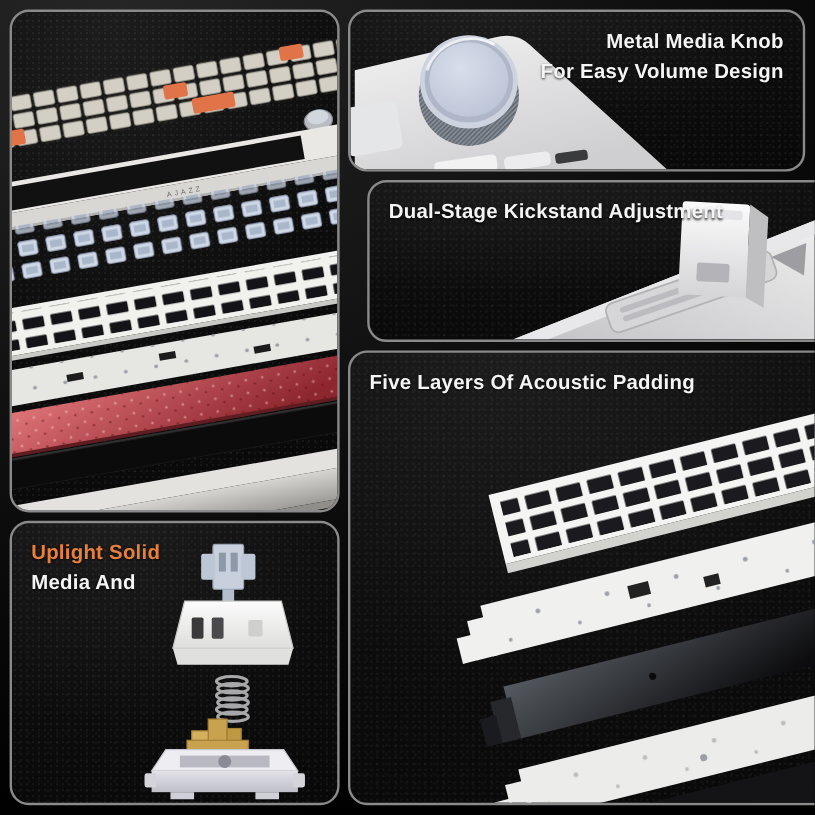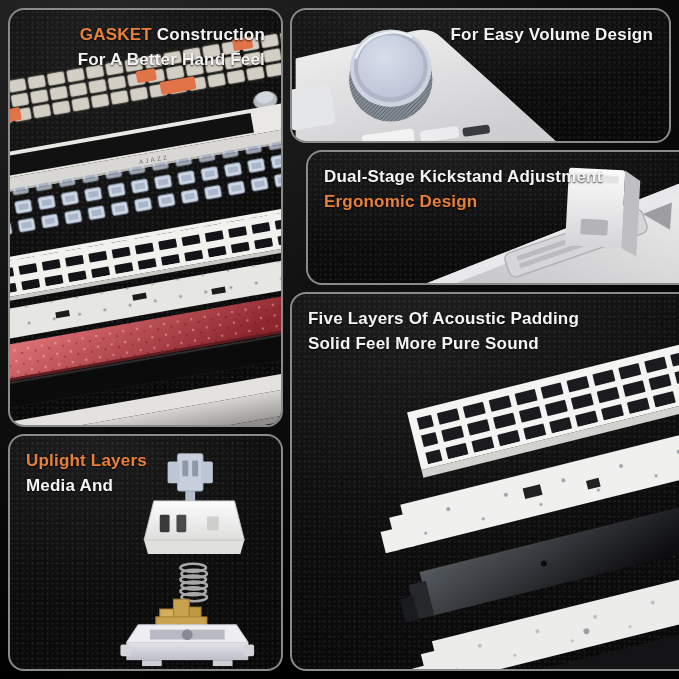--- a/index.html
+++ b/index.html
@@ -119,24 +119,20 @@
         <rect x="0" y="-24" width="310" height="24" fill="#0b0b0b" stroke="#1f1f1f" stroke-width="0.5"></rect>
       </g>
 
       <g transform="translate(-4,452) rotate(-10)">
         <rect x="0" y="-34" width="310" height="16" fill="#e3e2df"></rect>
         <rect x="0" y="-18" width="310" height="26" fill="url(#gCaseWall)"></rect>
         <rect x="0" y="8" width="310" height="6" fill="#8f8e8b"></rect>
       </g>
     </svg>
 
-    <div class="caption cap-right">
-      <div><span class="accent">GASKET</span><span class="gapL">Construction</span></div>
-      <div>For A Better Hand Feel</div>
-    </div>
   </section>
 
   <section class="panel" id="p-knob">
     <svg class="illus" viewBox="0 0 381 135" aria-hidden="true">
       <defs>
         <linearGradient id="gDeck" x1="0" y1="0" x2="0.6" y2="1">
           <stop offset="0" stop-color="#f2f2f2"></stop>
             <stop offset="1" stop-color="#cfcfd2"></stop>
         </linearGradient>
         <pattern id="patKnurl" width="4" height="4" patternUnits="userSpaceOnUse">
@@ -161,20 +157,21 @@
 
       <g>
         <circle cx="98" cy="72" r="43" fill="url(#patKnurl)"></circle>
         <ellipse cx="98" cy="60" rx="42" ry="40" fill="#cdd3df"></ellipse>
         <ellipse cx="98" cy="59" rx="38" ry="36" fill="#aeb6c8"></ellipse>
         <ellipse cx="98" cy="58" rx="34" ry="32" fill="url(#gKnobTop)"></ellipse>
         <path d="M62,50 A40,38 0 0 1 120,28" stroke="rgba(255,255,255,.75)" stroke-width="2.5" fill="none"></path>
       </g>
     </svg>
     <div class="caption cap-right">
+      <div>Metal Media Knob</div>
       <div>For Easy Volume Design</div>
     </div>
   </section>
 
   <section class="panel" id="p-kick">
     <svg class="illus" viewBox="0 0 381 135" aria-hidden="true">
       <defs>
         <linearGradient id="gCaseBot" x1="1" y1="0" x2="0" y2="1">
           <stop offset="0" stop-color="#f0f0f0"></stop>
             <stop offset="1" stop-color="#c3c3c6"></stop>
@@ -197,21 +194,20 @@
       <g transform="translate(256,16) rotate(3)">
         <polygon points="58,0 74,10 74,88 58,80" fill="#bfbfc2"></polygon>
         <rect x="0" y="0" width="58" height="80" rx="3" fill="url(#gFlap)"></rect>
         <rect x="15" y="52" width="28" height="16" rx="2" fill="#b4b4b8"></rect>
         <rect x="6" y="6" width="46" height="8" rx="2" fill="#e4e4e7"></rect>
       </g>
       <polygon points="332,64 362,52 360,80" fill="#9e9ea2"></polygon>
     </svg>
     <div class="caption cap-left">
       <div>Dual-Stage Kickstand Adjustment</div>
-      <div class="accent">Ergonomic Design</div>
     </div>
   </section>
 
   <section class="panel" id="p-acoustic">
     <svg class="illus" viewBox="0 0 381 379" aria-hidden="true">
       <defs>
         <pattern id="patSlots2" width="27" height="18" patternUnits="userSpaceOnUse">
           <rect x="2" y="2" width="21" height="12" rx="1" fill="#1b1b1f"></rect>
         </pattern>
         <pattern id="patHoles2" width="60" height="40" patternUnits="userSpaceOnUse">
@@ -253,21 +249,20 @@
         <rect x="26" y="-44" width="310" height="44" fill="url(#patHoles2)" opacity=".6"></rect>
         <circle cx="180" cy="-16" r="3" fill="#9aa0a6"></circle>
       </g>
 
       <g transform="translate(112,452) rotate(-14)">
         <rect x="0" y="-44" width="330" height="44" fill="#141416"></rect>
       </g>
     </svg>
     <div class="caption cap-left">
       <div>Five Layers Of Acoustic Padding</div>
-      <div>Solid Feel More Pure Sound</div>
     </div>
   </section>
 
   <section class="panel" id="p-uplight">
     <svg class="illus" viewBox="0 0 275 237" aria-hidden="true">
       <defs>
         <linearGradient id="gHousing" x1="0" y1="0" x2="0" y2="1">
           <stop offset="0" stop-color="#fcfcfc"></stop>
             <stop offset="1" stop-color="#dededd"></stop>
         </linearGradient>
@@ -317,18 +312,18 @@
         <rect x="24" y="5" width="76" height="10" fill="#b9b9c4"></rect>
         <circle cx="62" cy="10" r="5.5" fill="#8a8a96"></circle>
         <rect x="0" y="18" width="124" height="18" fill="url(#gBotHouse)"></rect>
         <rect x="-6" y="20" width="10" height="12" rx="2" fill="#d4d4da"></rect>
         <rect x="120" y="20" width="10" height="12" rx="2" fill="#d4d4da"></rect>
         <rect x="16" y="36" width="20" height="6" fill="#cfcfd7"></rect>
         <rect x="88" y="36" width="20" height="6" fill="#cfcfd7"></rect>
       </g>
     </svg>
     <div class="caption cap-left">
-      <div class="accent">Uplight Layers</div>
+      <div class="accent">Uplight Solid</div>
       <div>Media And</div>
     </div>
   </section>
 
 </div>
 
 </body></html>

